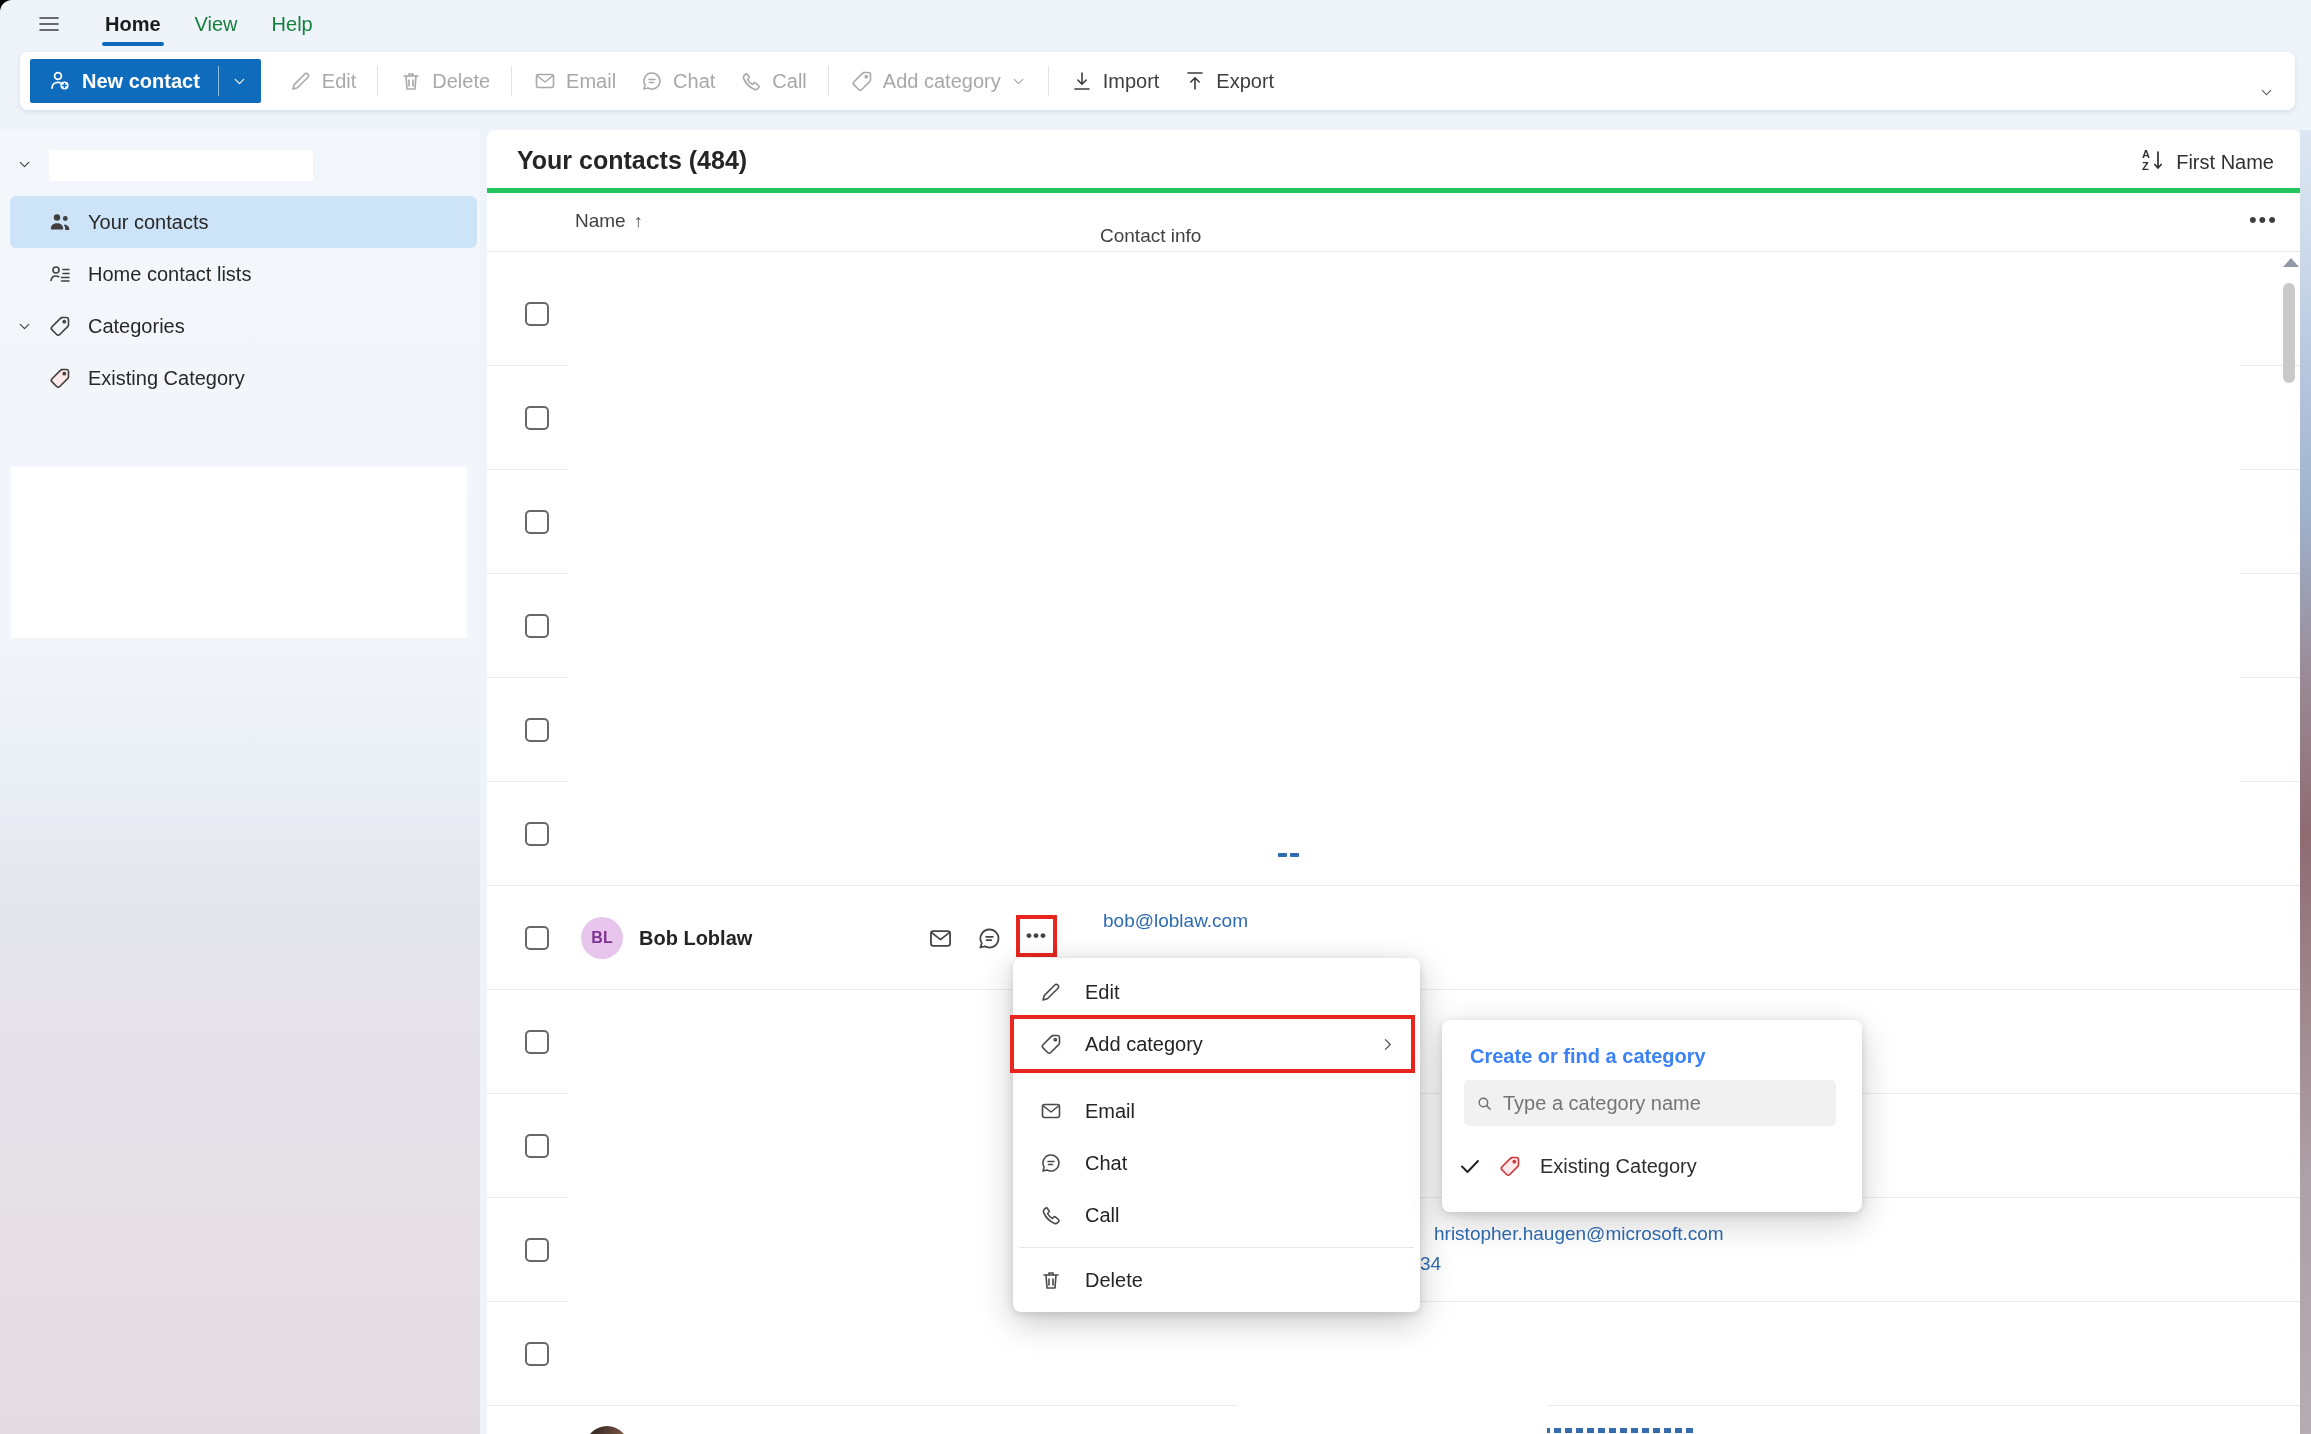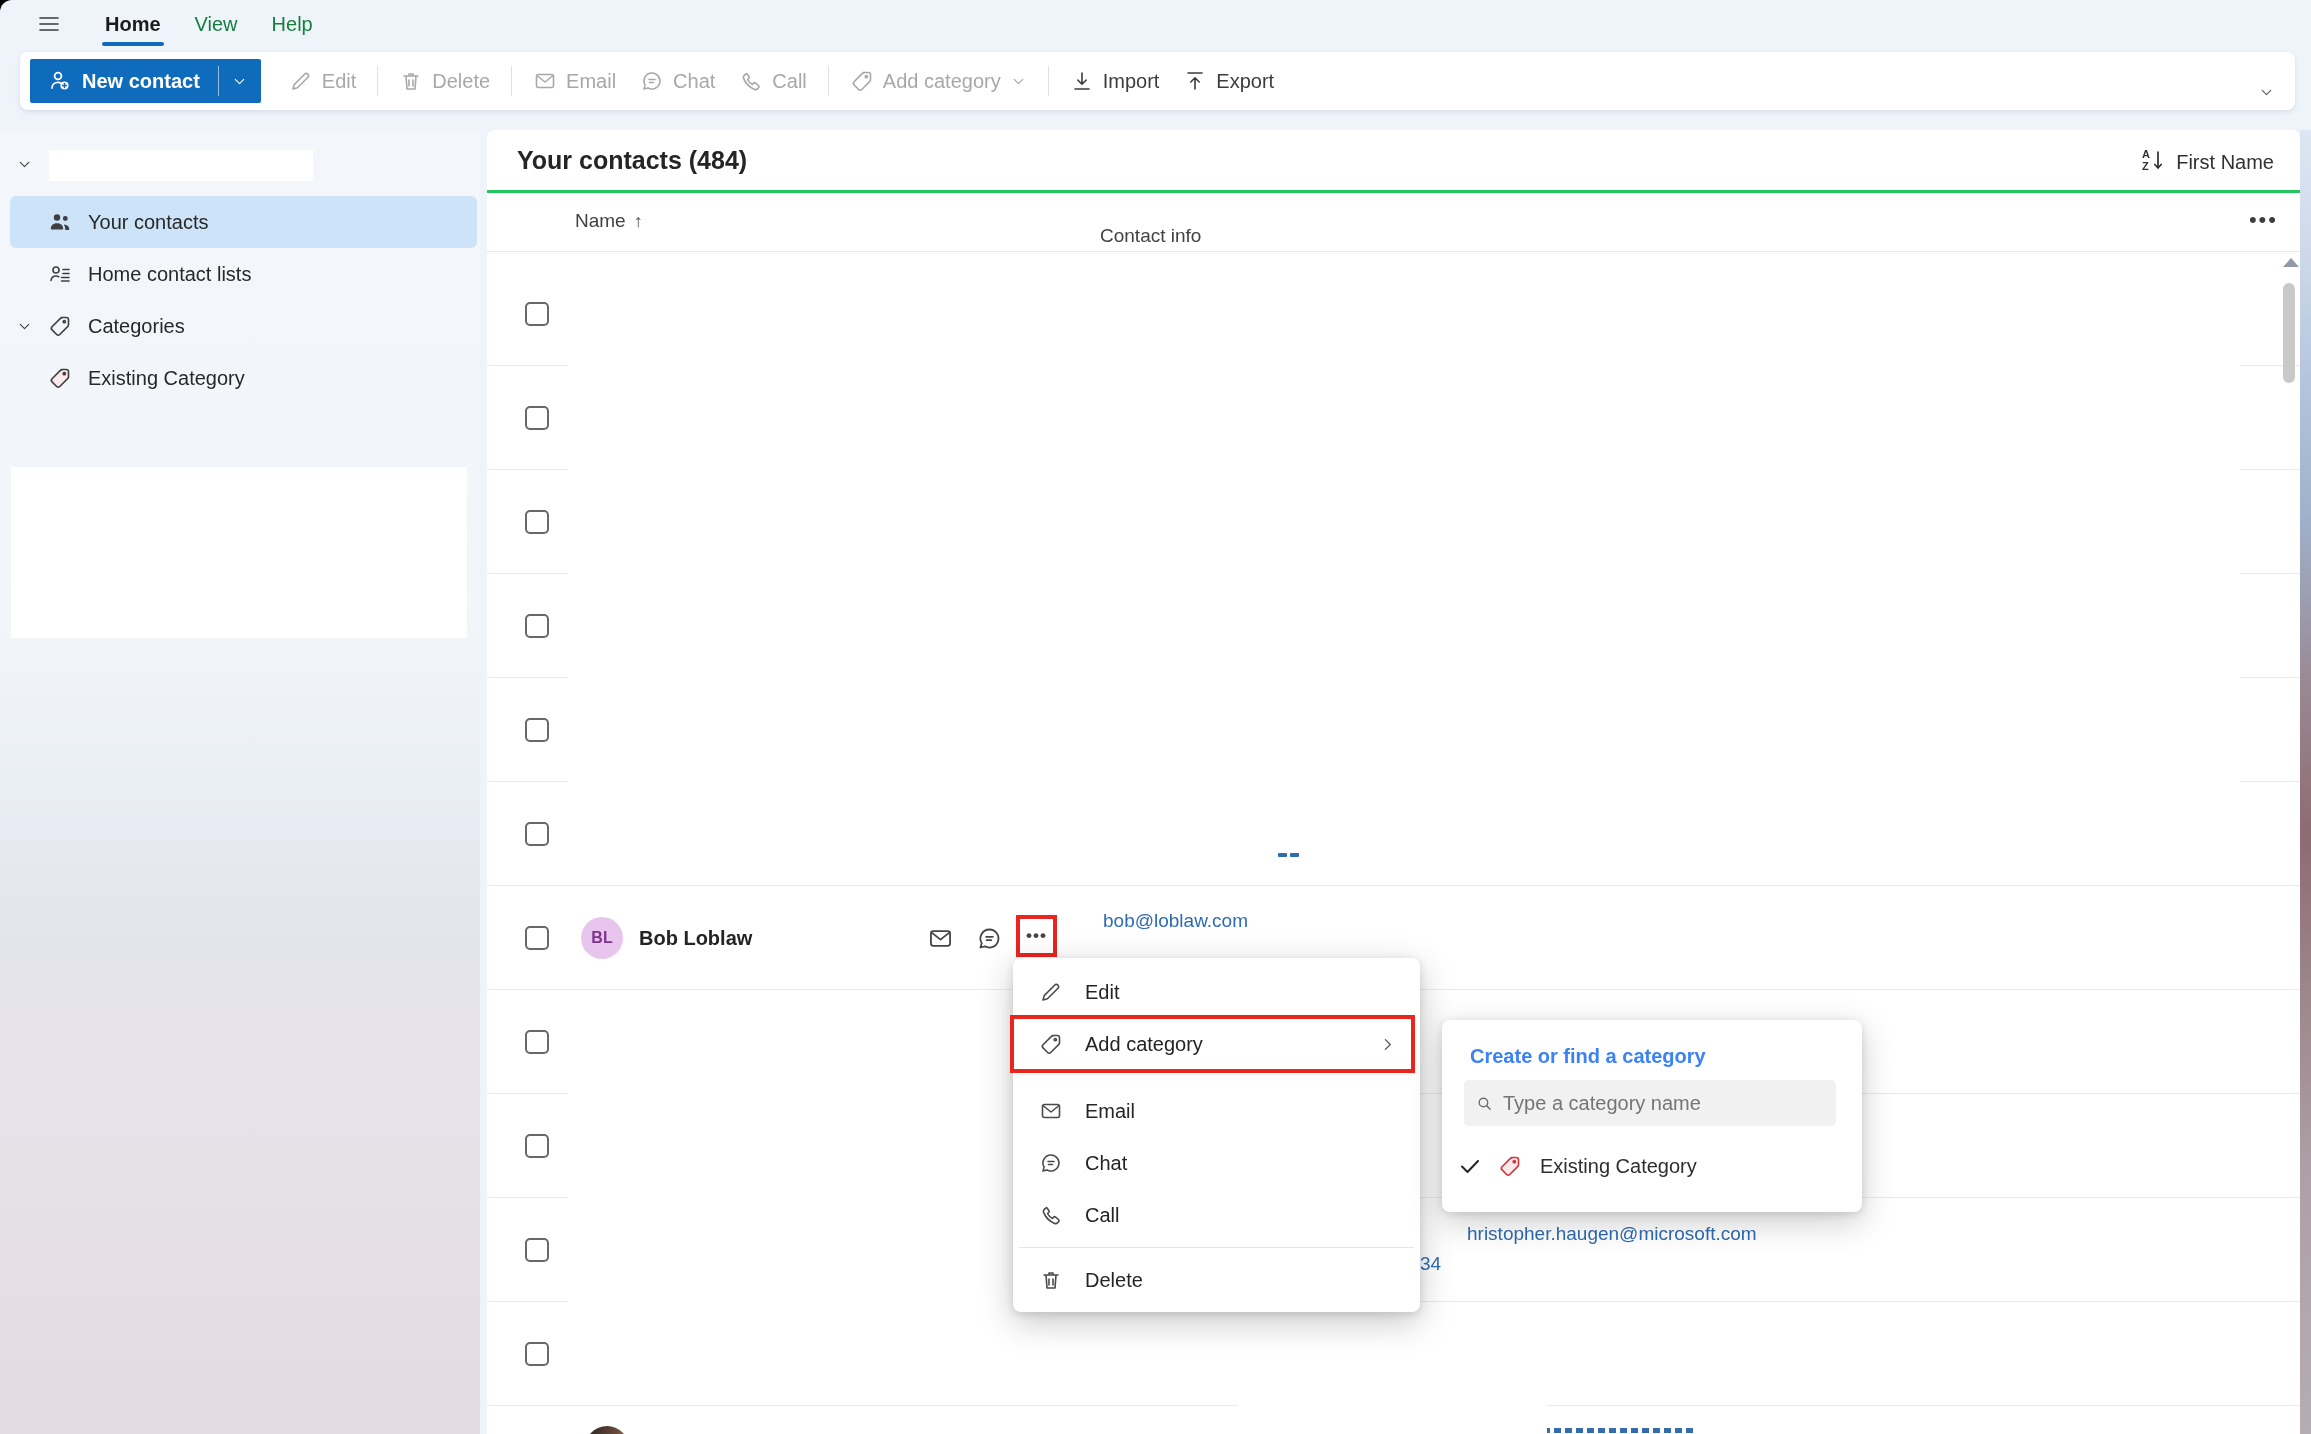--- a/index.html
+++ b/index.html
@@ -40,21 +40,21 @@
   .nav { position:absolute; left:0; top:66px; width:100%; }
   .nav-item { position:relative; height:52px; margin:0 3px 0 10px; display:flex; align-items:center; border-radius:6px; cursor:pointer; }
   .nav-item.selected { background:#cde3f8; }
   .nav-item .chev { position:absolute; left:6px; color:#3d3d3d; }
   .nav-item .nicon { position:absolute; left:38px; color:#3f3f3f; }
   .nav-item .nlabel { position:absolute; left:78px; font-size:20px; color:#282828; }
   .side-redact-block { position:absolute; left:11px; top:337px; width:456px; height:171px; background:#fff; }
 
   
   .panel { position:absolute; left:487px; top:130px; width:1813px; height:1304px; background:#fff; border-radius:8px 8px 0 0; overflow:hidden; }
-  .panel-head { position:absolute; left:0; top:0; width:100%; height:63px; border-bottom:3px solid #22c55e; }
+  .panel-head { position:absolute; left:0; top:0; width:100%; height:63px; border-bottom:5px solid #22c55e; }
   .panel-title { position:absolute; left:30px; top:16px; font-size:25px; font-weight:700; color:#252525; }
   .sortbtn { position:absolute; right:26px; top:11px; height:42px; display:flex; align-items:center; gap:10px; font-size:20px; color:#303030; background:none; border:none; cursor:pointer; }
   .colhead { position:absolute; left:0; top:63px; width:100%; height:59px; border-bottom:1px solid #e9e9e9; font-size:19px; color:#424242; }
   .col-name { position:absolute; left:88px; top:17px; display:flex; gap:8px; align-items:center; }
   .col-info { position:absolute; left:613px; top:32px; }
   .col-more { position:absolute; right:22px; top:14px; color:#3d3d3d; background:none; border:none; cursor:pointer; letter-spacing:2px; font-size:22px; }
 
   
   .row { position:absolute; left:0; width:100%; height:104px; border-bottom:1px solid #ebebeb; }
   .cb { position:absolute; left:38px; top:40px; width:24px; height:24px; border:2px solid #686868; border-radius:5px; background:#fff; cursor:pointer; }
@@ -361,21 +361,21 @@
     </div>
 
     <div class="row" style="top:860px">
         <div class="cb"></div>
       </div>
     <div class="row" style="top:964px">
         <div class="cb"></div>
       </div>
     <div class="row" style="top:1068px">
       <div class="cb"></div>
-      <span class="frag" style="left:980px;top:25px">hristopher.haugen@microsoft.com</span>
+      <span class="frag" style="left:947px;top:25px">hristopher.haugen@microsoft.com</span>
       <span class="frag" style="left:933px;top:55px">34</span>
     </div>
     <div class="row" style="top:1172px">
         <div class="cb"></div>
       </div>
 
     <div class="row" style="top:1276px;border-bottom:none;height:28px">
       <div class="pavatar"></div>
       <div class="ptext"></div>
     </div>

